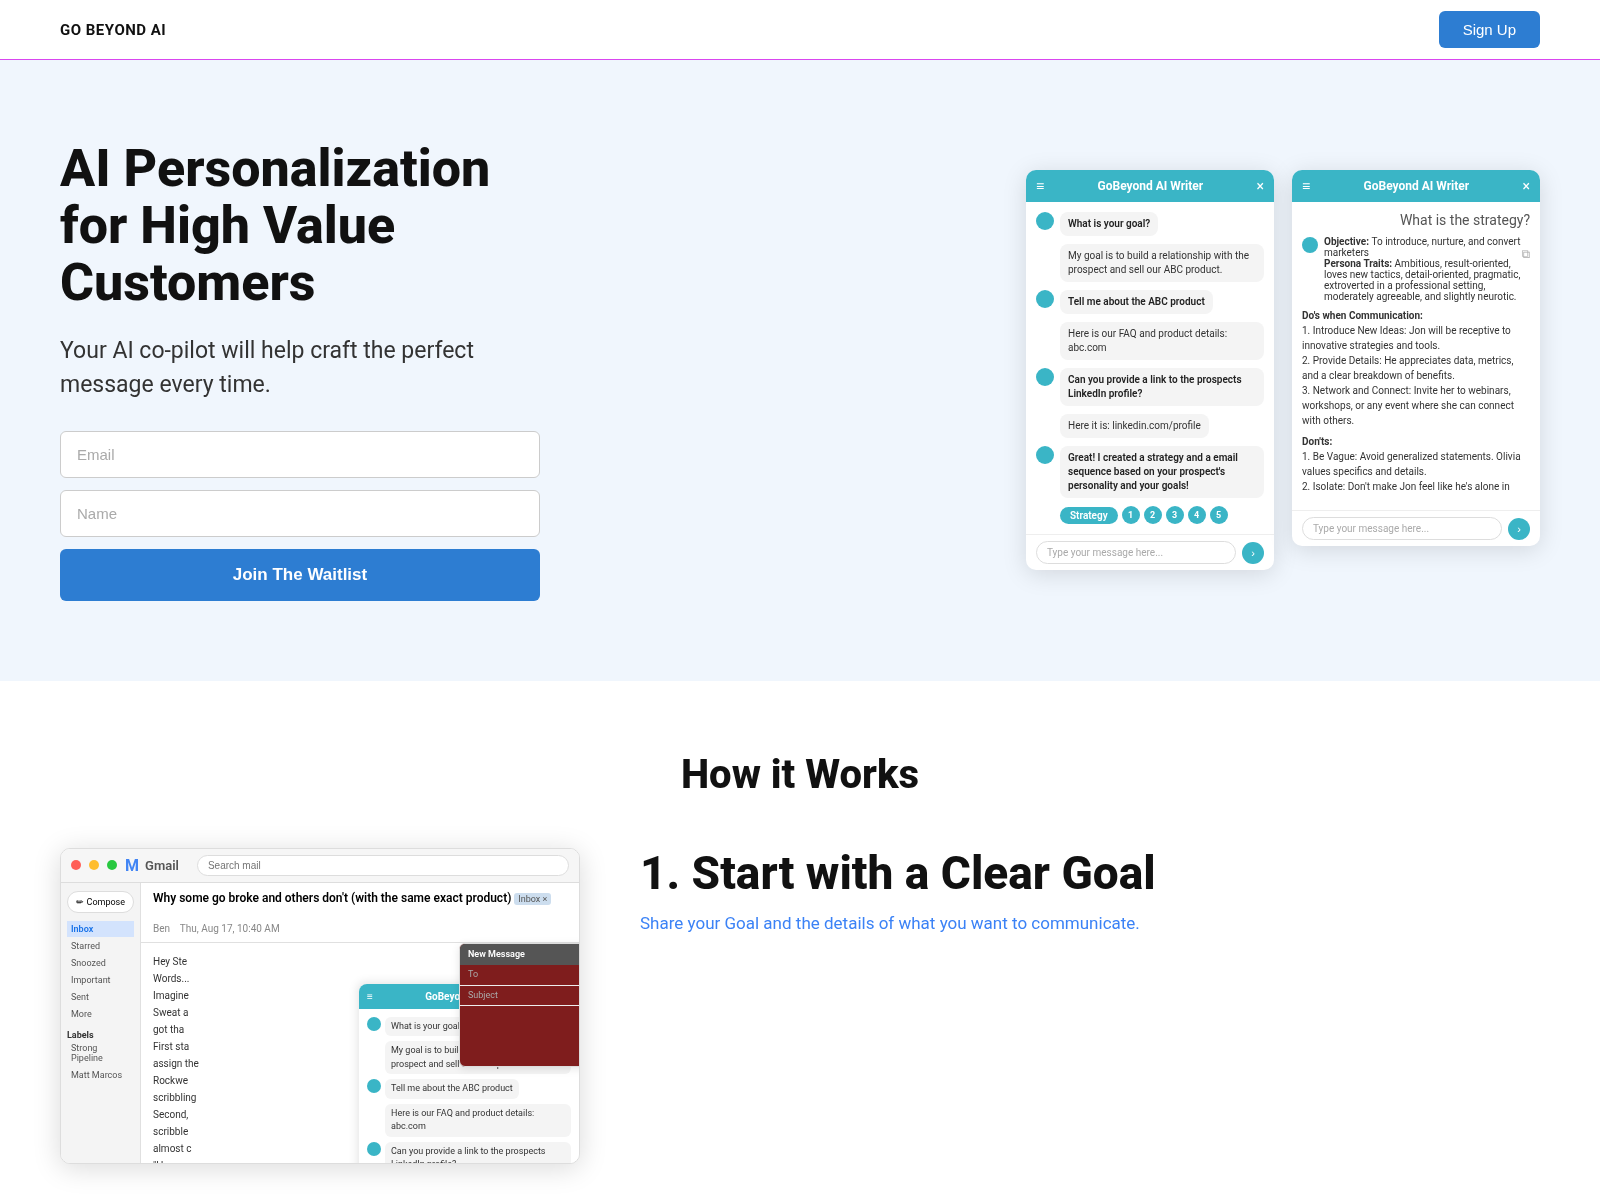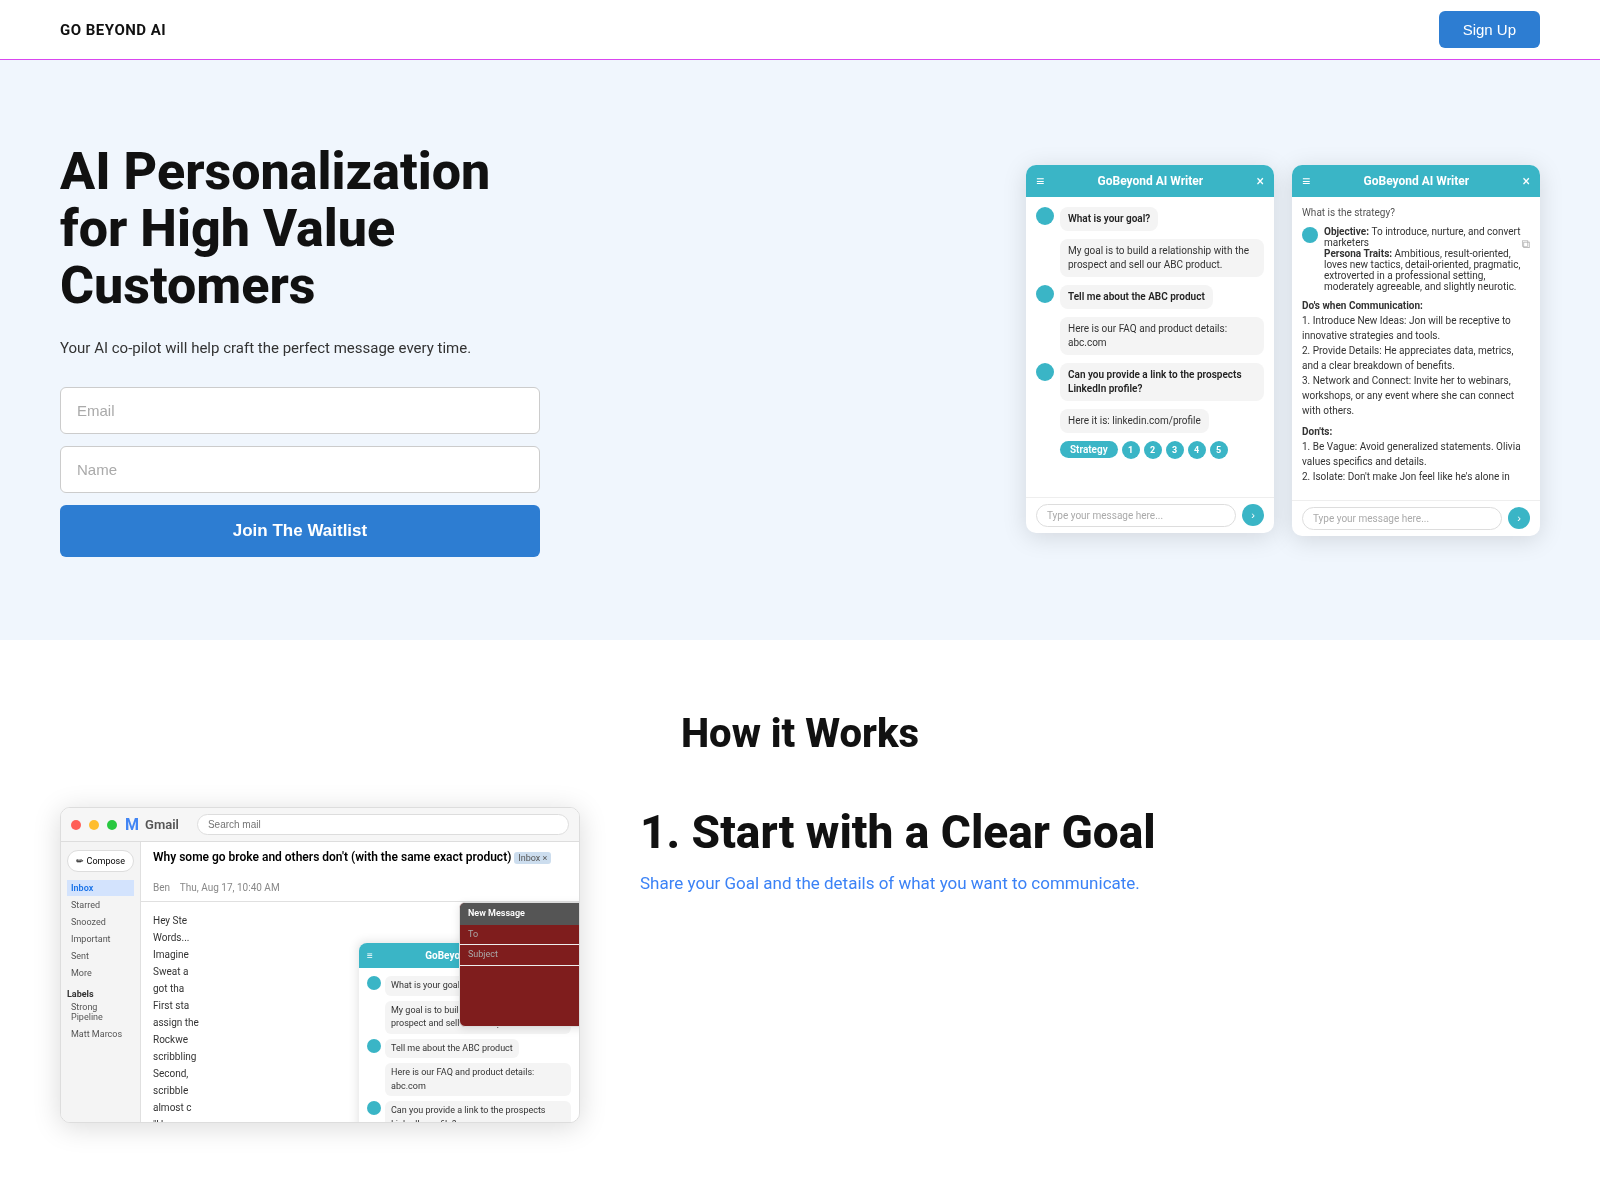--- a/index.html
+++ b/index.html
@@ -46,21 +46,21 @@
       max-width: 480px;
     }
     .hero-title {
       font-size: 52px;
       font-weight: 800;
       color: #111;
       line-height: 1.1;
       margin-bottom: 22px;
     }
     .hero-subtitle {
-      font-size: 15px;
+      font-size: 23px;
       color: #333;
       margin-bottom: 28px;
       line-height: 1.5;
     }
     .hero-form {
       display: flex;
       flex-direction: column;
       gap: 12px;
     }
     .hero-input {
@@ -214,23 +214,23 @@
     }
 
     
     .chat2-body {
       padding: 10px;
       font-size: 10px;
       color: #333;
       min-height: 300px;
     }
     .chat2-header-text {
-      text-align: left;
+      text-align: right;
       color: #555;
-      font-size: 10px;
+      font-size: 14px;
       margin-bottom: 8px;
     }
     .chat2-section {
       margin-bottom: 6px;
       line-height: 1.5;
     }
     .chat2-obj-row {
       display: flex;
       gap: 6px;
       align-items: flex-start;
@@ -494,20 +494,26 @@
           <div class="chat-bubble" style="margin-left:24px;">Here is our FAQ and product details: abc.com</div>
         </div>
         <div class="chat-msg">
           <div class="chat-avatar"></div>
           <div class="chat-bubble">
             <div class="chat-question">Can you provide a link to the prospects LinkedIn profile?</div>
           </div>
         </div>
         <div class="chat-msg">
           <div class="chat-bubble" style="margin-left:24px;">Here it is: linkedin.com/profile</div>
+        </div>
+        <div class="chat-msg">
+          <div class="chat-avatar"></div>
+          <div class="chat-bubble">
+            <div class="chat-question">Great! I created a strategy and a email sequence based on your prospect's personality and your goals!</div>
+          </div>
         </div>
         <div class="chat-strategy-row" style="margin-left:24px;">
           <span class="strategy-badge">Strategy</span>
           <div class="email-num">1</div>
           <div class="email-num">2</div>
           <div class="email-num">3</div>
           <div class="email-num">4</div>
           <div class="email-num">5</div>
         </div>
       </div>

